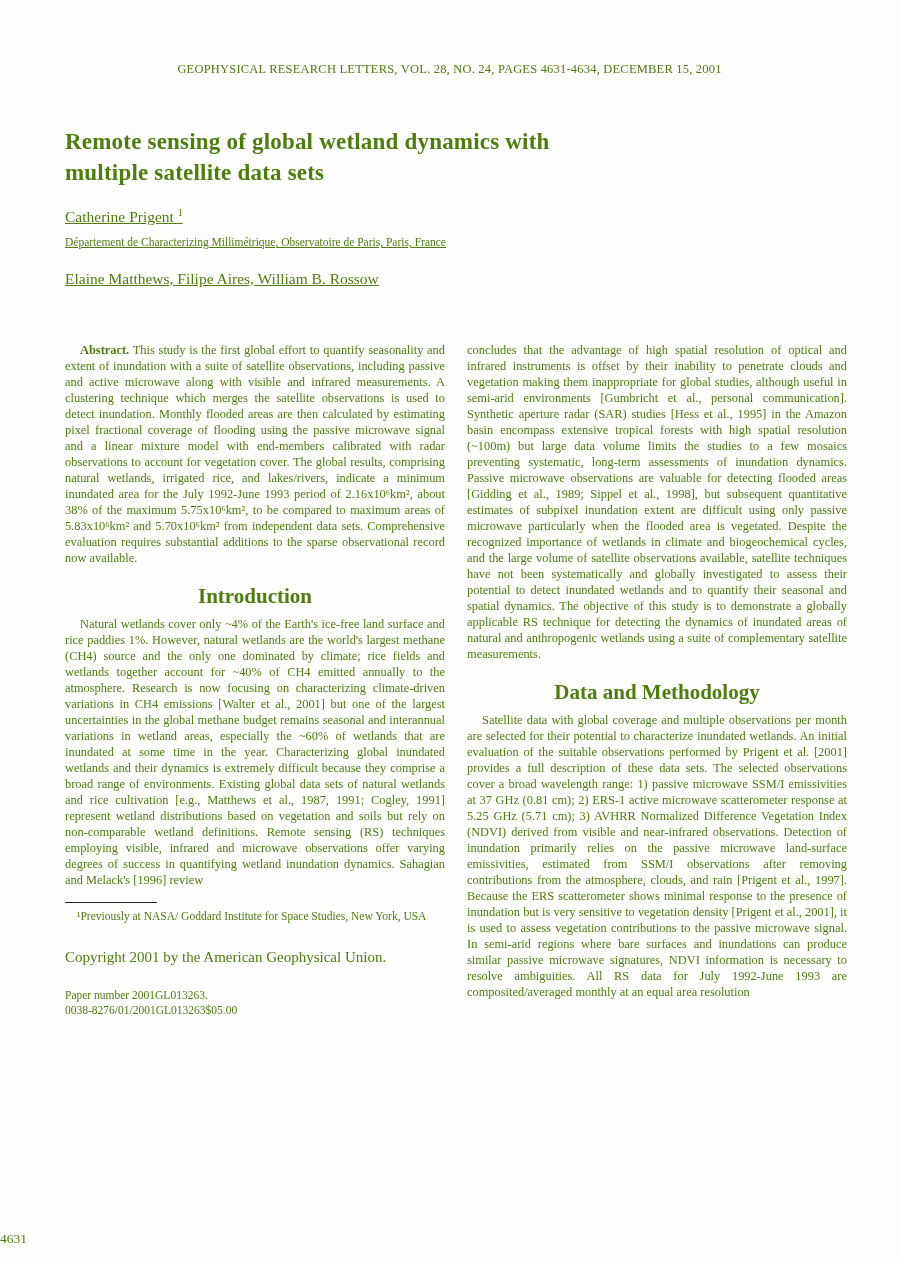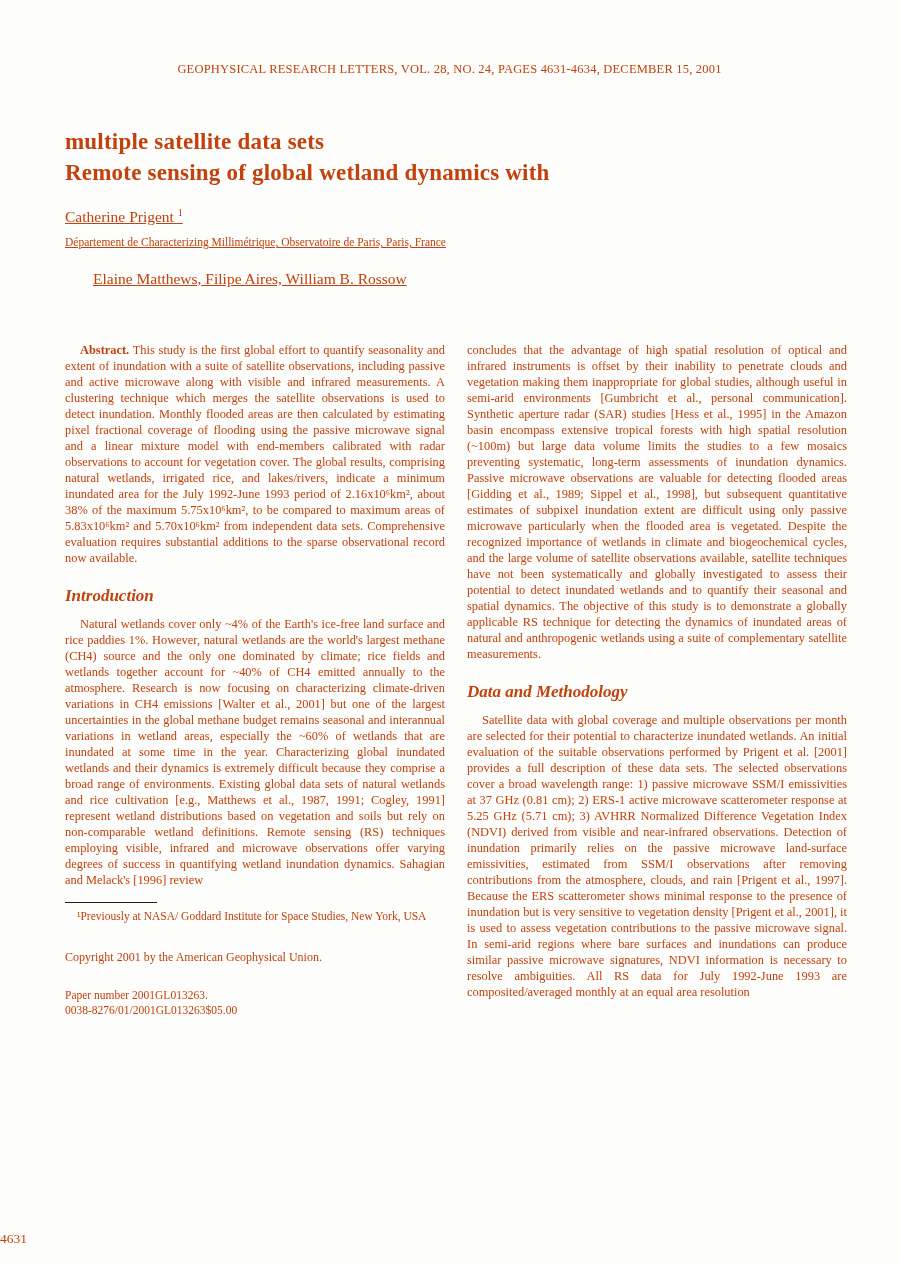--- a/index.html
+++ b/index.html
@@ -6,21 +6,21 @@
     margin: 0;
     padding: 0;
     background: #ffffff;
   }
   .page {
     position: relative;
     width: 899px;
     height: 1263px;
     background: #fdfdfc;
     font-family: "Liberation Serif", "DejaVu Serif", serif;
-    color: #c2410c;
+    color: #4d7c0f;
     overflow: hidden;
   }
   .journal-header {
     position: absolute;
     top: 62px;
     left: 0;
     right: 0;
     text-align: center;
     font-size: 12.5px;
     letter-spacing: 0.2px;
@@ -51,21 +51,20 @@
   .author-name sup {
     font-size: 10px;
   }
   .affiliation {
     font-size: 11.5px;
     line-height: 14px;
     margin-top: 9px;
   }
   .author-gap {
     margin-top: 20px;
-    margin-left: 28px;
   }
   .columns {
     position: absolute;
     top: 342px;
     left: 65px;
     width: 782px;
     display: flex;
     gap: 22px;
   }
   .col {
@@ -74,42 +73,41 @@
     font-size: 12.4px;
     line-height: 16px;
   }
   .body-par {
     margin: 0;
   }
   .indent {
     text-indent: 15px;
   }
   .section-heading {
-    font-size: 17px;
+    font-size: 21px;
     font-weight: bold;
     margin: 20px 0 10px 0;
-    text-align: left;
+    text-align: center;
     line-height: 20px;
-    font-style: italic;
   }
   .footnote-block {
     margin-top: 14px;
   }
   .footnote-rule {
     width: 92px;
     border-top: 1.2px solid #222;
     margin-bottom: 6px;
   }
   .footnote-text {
     font-size: 11.5px;
     line-height: 14.5px;
     text-indent: 12px;
   }
   .copyright-text {
-    font-size: 12px;
+    font-size: 15px;
     line-height: 14.5px;
     margin-top: 26px;
     text-align: left;
   }
   .paper-number-block {
     margin-top: 24px;
     text-align: left;
   }
   .paper-number-line {
     font-size: 11.5px;
@@ -124,22 +122,22 @@
   }
 </style>
 </head>
 <body>
 
 <div class="page">
 
   <div class="journal-header">GEOPHYSICAL RESEARCH LETTERS, VOL. 28, NO. 24, PAGES 4631-4634, DECEMBER 15, 2001</div>
 
   <div class="title-block">
+    <div class="title-line">Remote sensing of global wetland dynamics with</div>
     <div class="title-line">multiple satellite data sets</div>
-    <div class="title-line">Remote sensing of global wetland dynamics with</div>
   </div>
 
   <div class="author-block">
     <div class="author-name"><span>Catherine Prigent</span> <sup>1</sup></div>
     <div class="affiliation">Département de Characterizing Millimétrique, Observatoire de Paris, Paris, France</div>
     <div class="author-name author-gap">Elaine Matthews, Filipe Aires, William B. Rossow</div>
   </div>
 
   <div class="columns">
 

